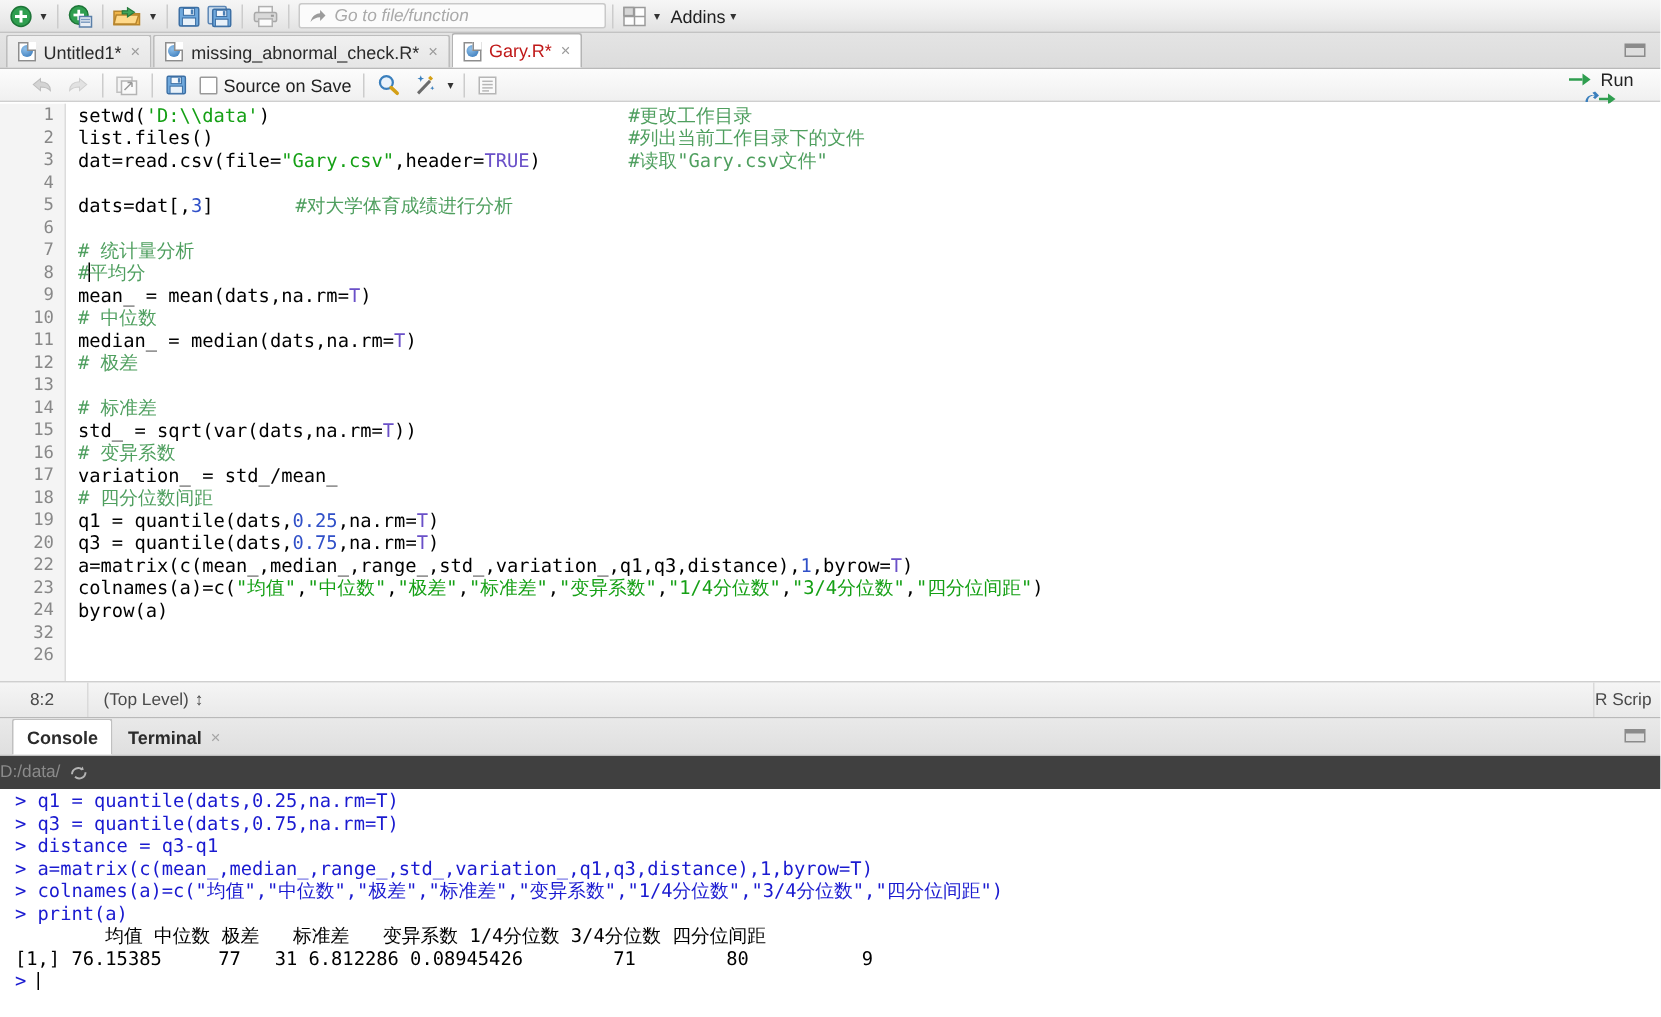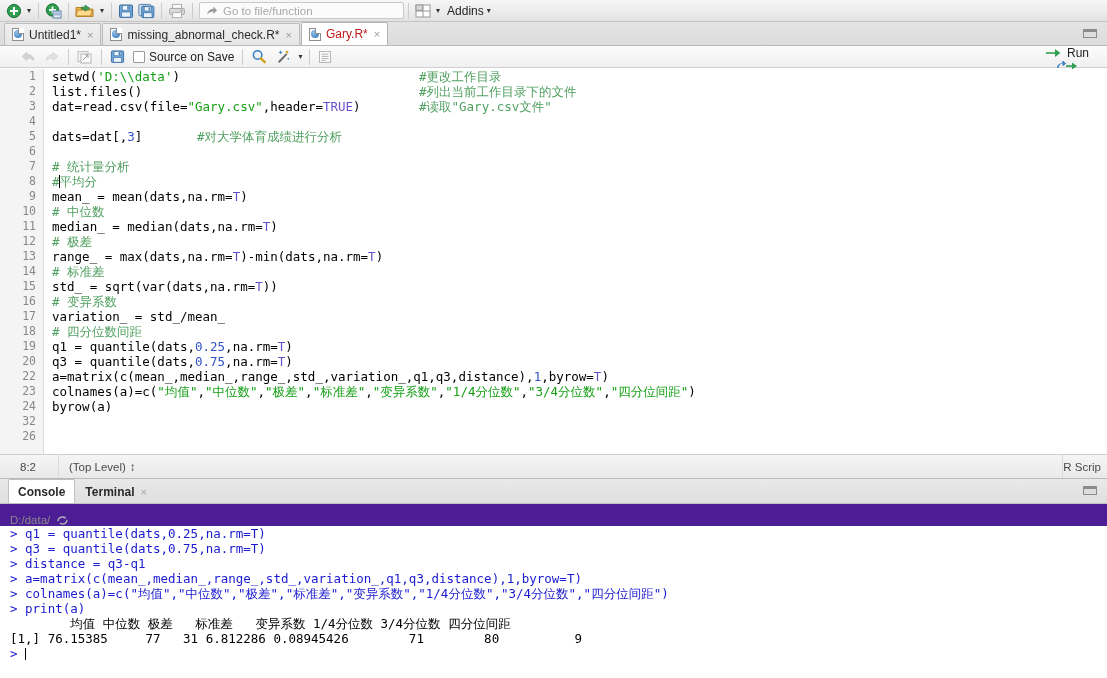--- a/index.html
+++ b/index.html
@@ -28,21 +28,21 @@
     padding: 0 2px; cursor: default;
   }
   .tb-caret { font-size: 8px; color: #333; padding: 0 3px; line-height: 1; }
   .tb-sep { width: 1px; height: 16px; background: #cccccc; margin: 0 4px; }
   .goto-box {
     display: flex; align-items: center; gap: 5px;
     height: 17px; width: 205px;
     background: #fbfbfb; border: 1px solid #c9c9c9; border-radius: 2px;
     padding: 0 5px; margin-left: 2px;
   }
-  .goto-box .ph { color: #a9a9a9; font-size: 11.5px; }
+  .goto-box .ph { color: #a9a9a9; font-size: 11.5px; font-style: italic; }
   .addins-label { font-size: 12px; color: #1f1f1f; padding-left: 4px; }
 
   
   .source-pane {
     position: absolute; left: 0; top: 22px; width: 1107px; height: 456px;
     background: #ffffff;
   }
   .tabbar {
     height: 24px; background: linear-gradient(to bottom,#e4e4e4,#dcdcdc);
     border-bottom: 1px solid #b9b9b9;
@@ -145,22 +145,22 @@
     padding-left: 8px; position: relative;
   }
   .ctab {
     height: 24px; display: flex; align-items: center; gap: 6px;
     padding: 0 9px; font-size: 12px; font-weight: bold; color: #2b2b2b;
     border: 1px solid transparent; border-bottom: none; cursor: default;
   }
   .ctab.active { background: #ffffff; border-color: #c0c0c0; border-radius: 2px 2px 0 0; }
   .ctab .tclose { color: #a4a4a4; font-weight: normal; font-size: 11px; }
   .console-path {
-    height: 22px; display: flex; align-items: flex-end; gap: 6px;
-    padding-left: 10px; font-size: 11.5px; color: #8b8b8b; background:#4c1d95;
+    height: 22px; display: flex; align-items: center; gap: 6px;
+    font-size: 11.5px; color: #8b8b8b; background:#404040;
   }
   .console-out {
     position: absolute; left: 0; top: 47px; right: 0; bottom: 0;
     background: #ffffff; overflow: hidden; padding-left: 10px;
   }
   .oline {
     height: 15px; line-height: 15px; white-space: pre;
     font-family: "DejaVu Sans Mono", monospace; font-size: 12.5px; color: #000;
   }
   .oline.cmd { color: #1a1ad0; }
@@ -373,21 +373,21 @@
           <div class="cline"><span class="ln">3</span><span class="ctext">dat=read.csv(file=<span class="tok-str">"Gary.csv"</span>,header=<span class="tok-const">TRUE</span>)</span><span class="ctext tok-cmt cmt-col">#读取"Gary.csv文件"</span></div>
           <div class="cline"><span class="ln">4</span><span class="ctext"></span></div>
           <div class="cline"><span class="ln">5</span><span class="ctext">dats=dat[,<span class="tok-num">3</span>]</span><span class="ctext tok-cmt cmt-col2">#对大学体育成绩进行分析</span></div>
           <div class="cline"><span class="ln">6</span><span class="ctext"></span></div>
           <div class="cline"><span class="ln">7</span><span class="ctext"><span class="tok-cmt"># 统计量分析</span></span></div>
           <div class="cline"><span class="ln">8</span><span class="ctext"><span class="tok-cmt">#</span><span class="cursor-bar"></span><span class="tok-cmt">平均分</span></span></div>
           <div class="cline"><span class="ln">9</span><span class="ctext">mean_ = mean(dats,na.rm=<span class="tok-const">T</span>)</span></div>
           <div class="cline"><span class="ln">10</span><span class="ctext"><span class="tok-cmt"># 中位数</span></span></div>
           <div class="cline"><span class="ln">11</span><span class="ctext">median_ = median(dats,na.rm=<span class="tok-const">T</span>)</span></div>
           <div class="cline"><span class="ln">12</span><span class="ctext"><span class="tok-cmt"># 极差</span></span></div>
-          <div class="cline"><span class="ln">13</span><span class="ctext">range_ = max(dats,na.rm=<span class="tok-const">T</span>)-min(dats,na.rm=<span class="tok-const">T</span>)</span></div>
+          <div class="cline"><span class="ln">13</span></div>
           <div class="cline"><span class="ln">14</span><span class="ctext"><span class="tok-cmt"># 标准差</span></span></div>
           <div class="cline"><span class="ln">15</span><span class="ctext">std_ = sqrt(var(dats,na.rm=<span class="tok-const">T</span>))</span></div>
           <div class="cline"><span class="ln">16</span><span class="ctext"><span class="tok-cmt"># 变异系数</span></span></div>
           <div class="cline"><span class="ln">17</span><span class="ctext">variation_ = std_/mean_</span></div>
           <div class="cline"><span class="ln">18</span><span class="ctext"><span class="tok-cmt"># 四分位数间距</span></span></div>
           <div class="cline"><span class="ln">19</span><span class="ctext">q1 = quantile(dats,<span class="tok-num">0.25</span>,na.rm=<span class="tok-const">T</span>)</span></div>
           <div class="cline"><span class="ln">20</span><span class="ctext">q3 = quantile(dats,<span class="tok-num">0.75</span>,na.rm=<span class="tok-const">T</span>)</span></div>
           <div class="cline"><span class="ln">22</span><span class="ctext">a=matrix(c(mean_,median_,range_,std_,variation_,q1,q3,distance),<span class="tok-num">1</span>,byrow=<span class="tok-const">T</span>)</span></div>
           <div class="cline"><span class="ln">23</span><span class="ctext">colnames(a)=c(<span class="tok-str">"均值"</span>,<span class="tok-str">"中位数"</span>,<span class="tok-str">"极差"</span>,<span class="tok-str">"标准差"</span>,<span class="tok-str">"变异系数"</span>,<span class="tok-str">"1/4分位数"</span>,<span class="tok-str">"3/4分位数"</span>,<span class="tok-str">"四分位间距"</span>)</span></div>
           <div class="cline"><span class="ln">24</span><span class="ctext">byrow(a)</span></div>

